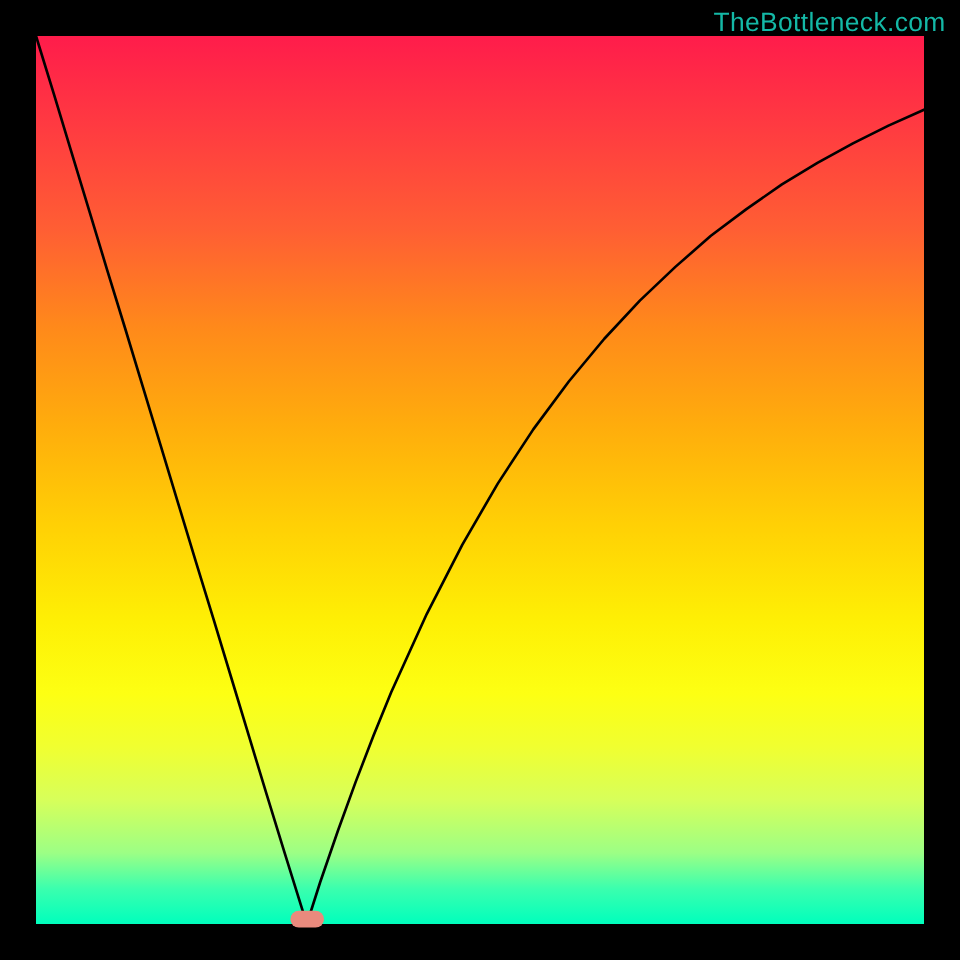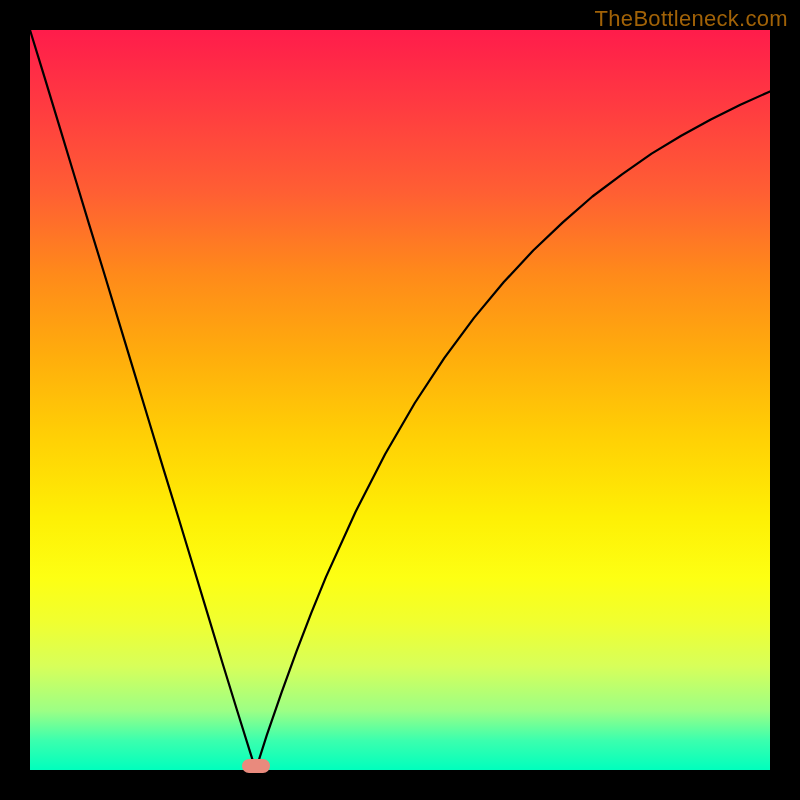--- a/index.html
+++ b/index.html
@@ -25,21 +25,21 @@
       #3bffae 96%,
       #00ffbd 100%);
   }
   svg.curve{position:absolute;left:0;top:0;width:740px;height:740px;overflow:visible}
   .curve path{fill:none;stroke:#000;stroke-width:2.2px;stroke-linejoin:round;stroke-linecap:round}
   .marker{position:absolute;width:28px;height:14px;border-radius:7px;background:#e98a7d;transform:translate(-50%,-50%)}
   .watermark{
     position:absolute;
     right:12px;
     top:6px;
-    color:#a16207;
+    color:#14b8a6;
     font-size:22px;
     letter-spacing:.3px;
     font-weight:500;
   }
 </style>
 </head>
 <body>
 
 <div class="stage">
   <div class="plot">

